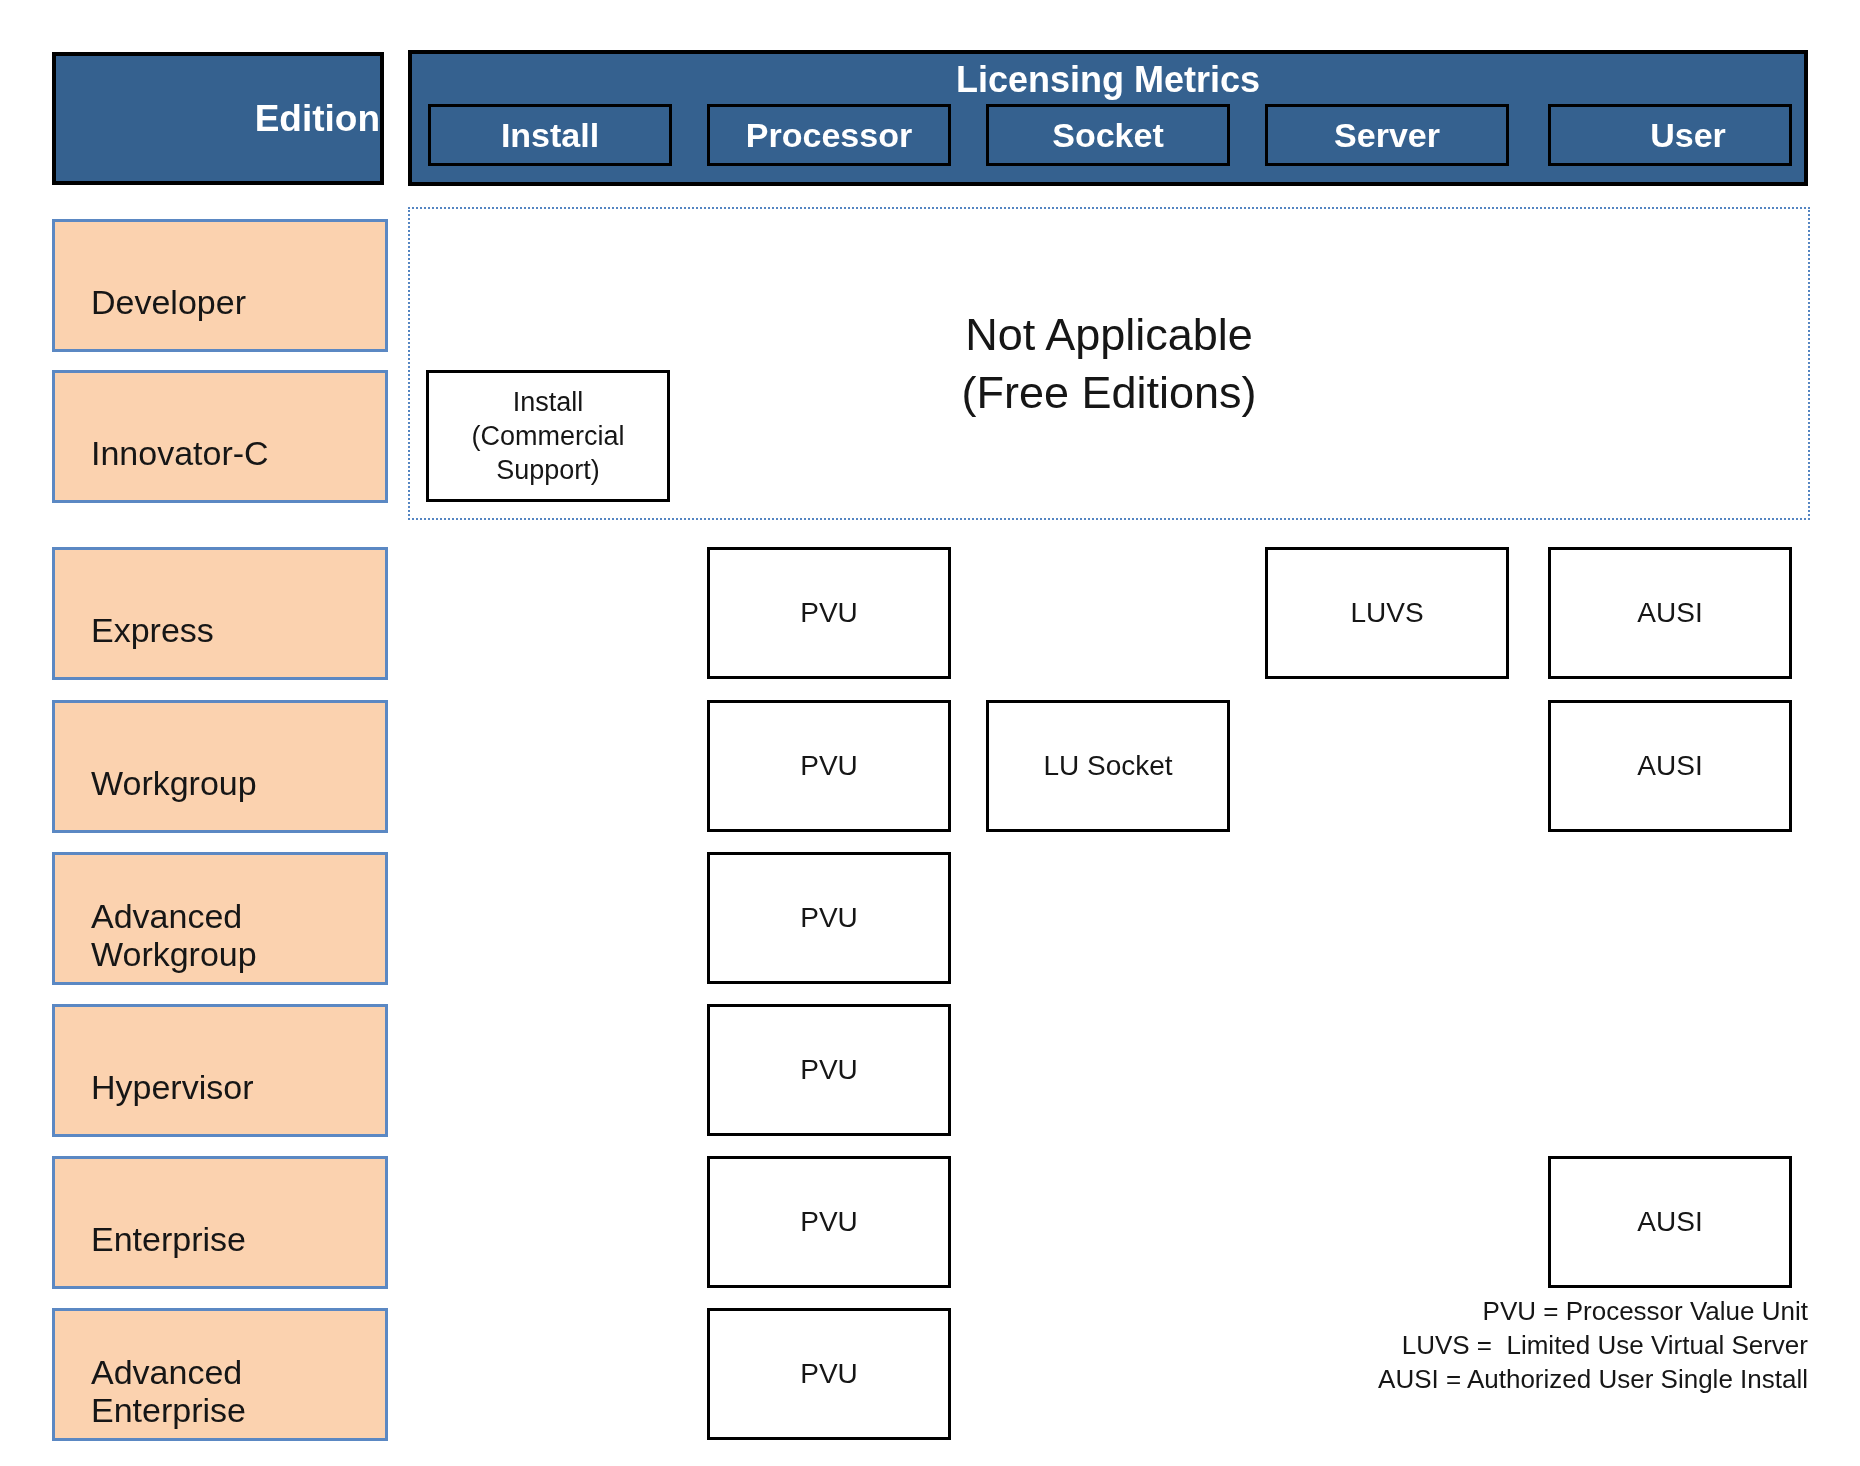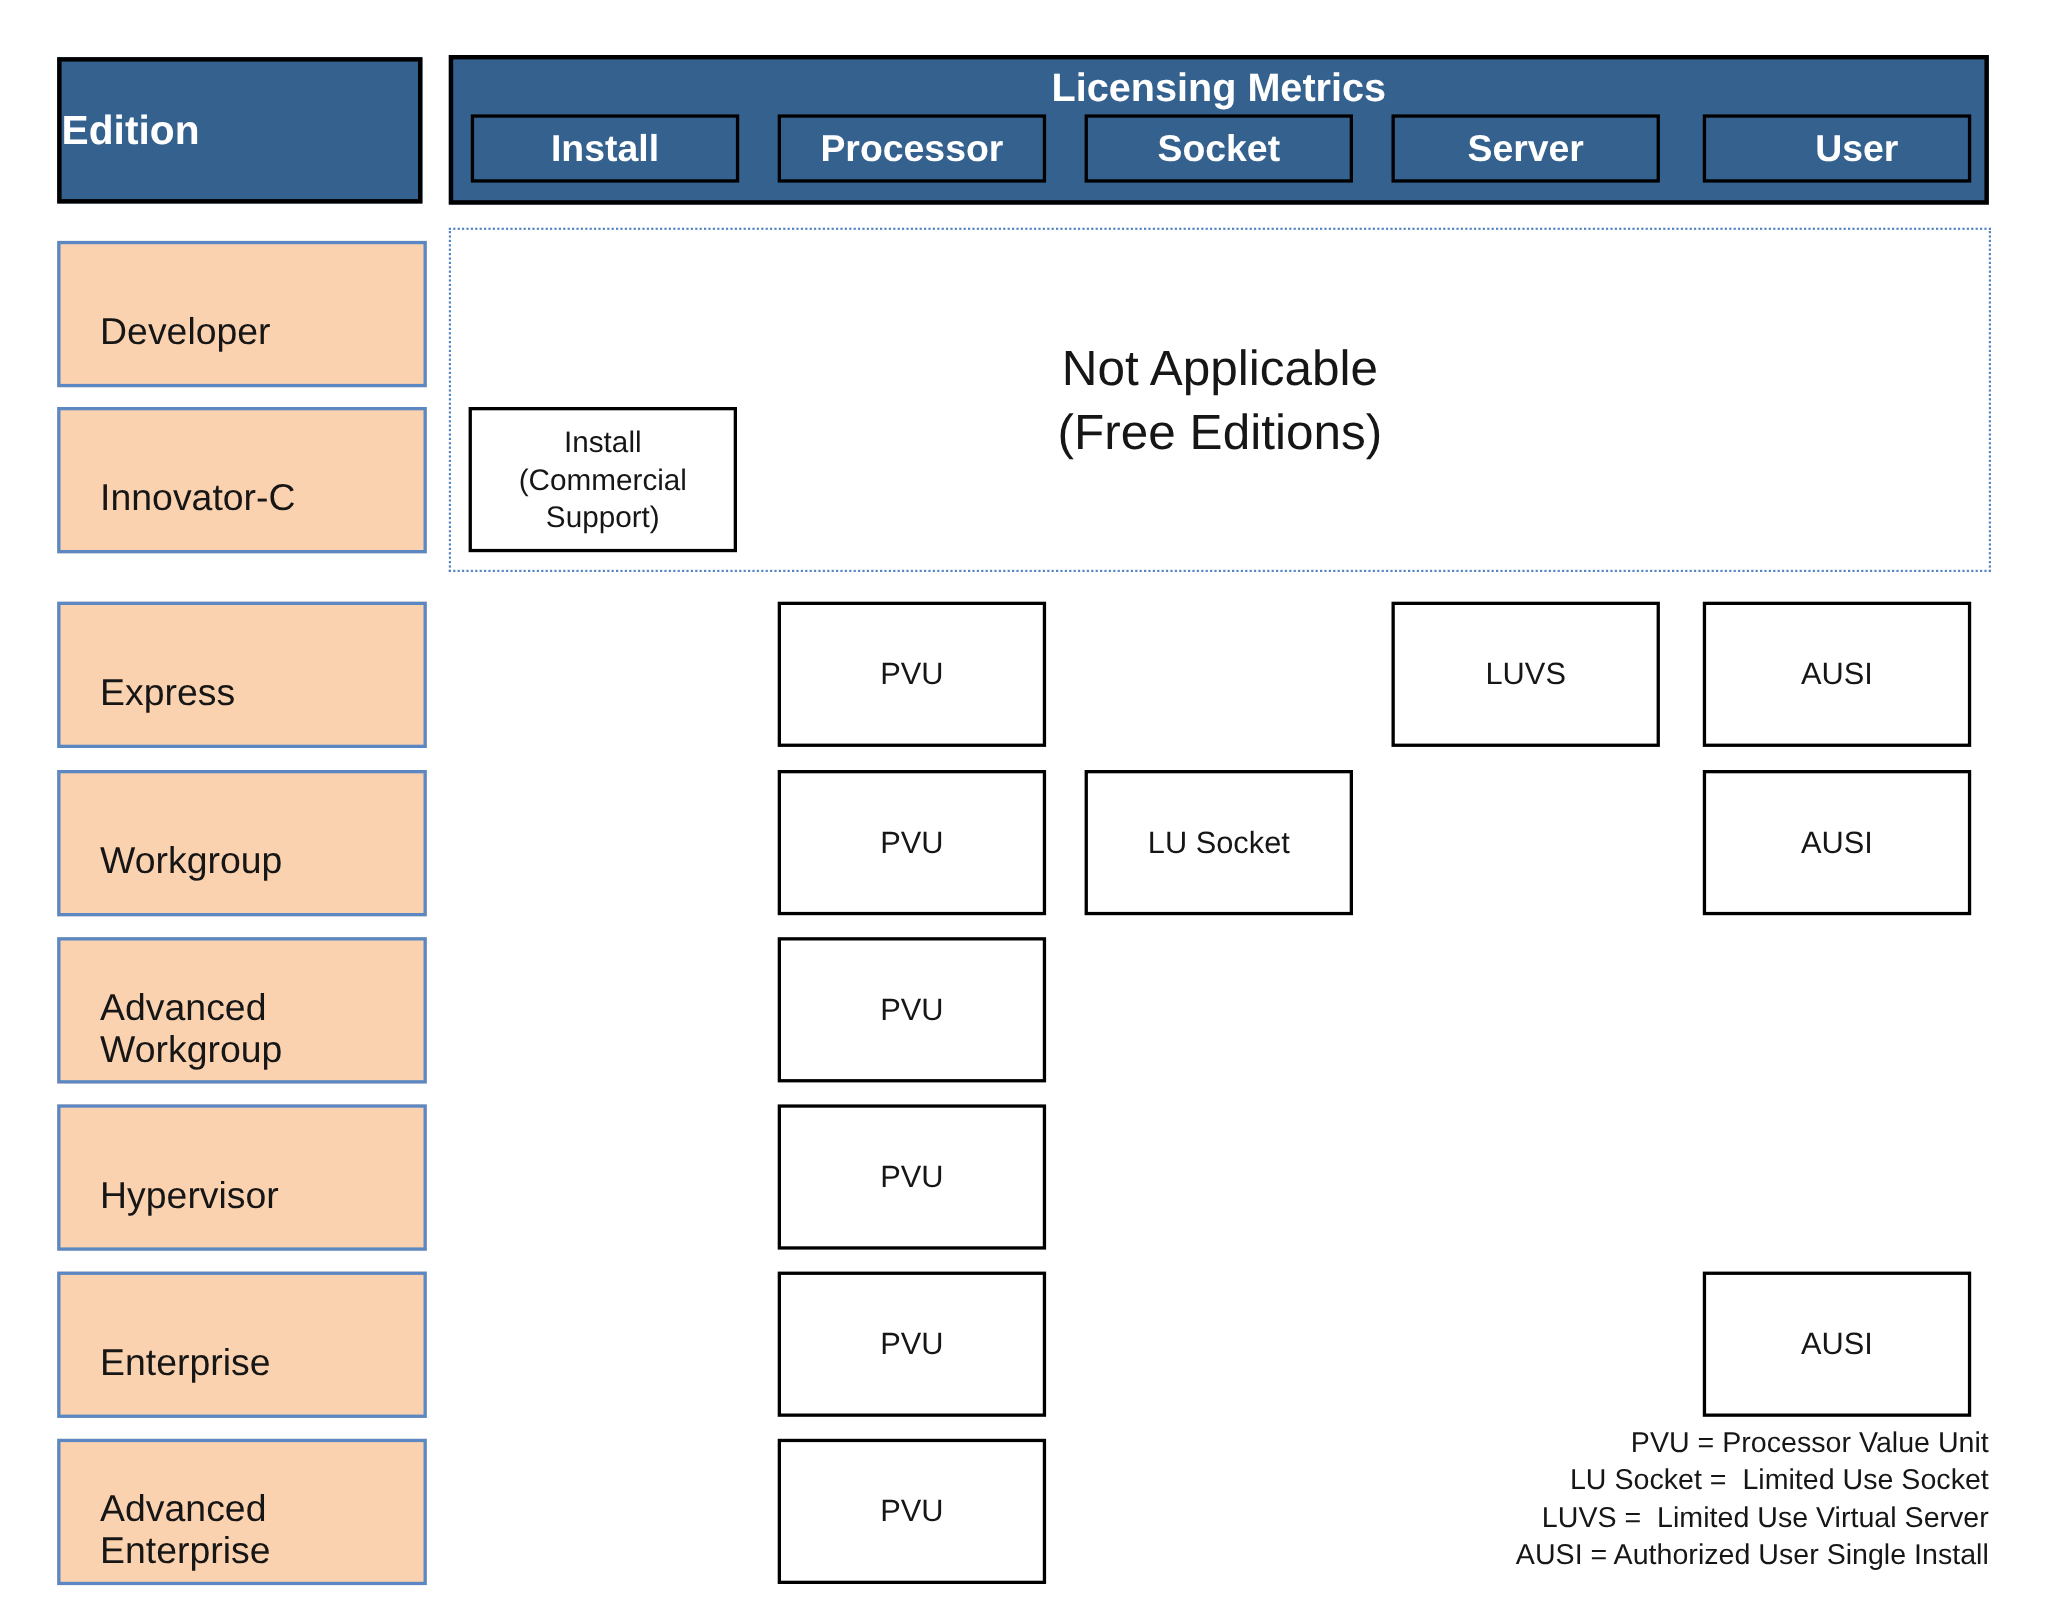--- a/index.html
+++ b/index.html
@@ -12,21 +12,21 @@
     font-family: "Liberation Sans", sans-serif;
     color: var(--text, #161616);
     overflow: hidden;
   }
 
   
   .edition-hdr {
     position: absolute; left: 52px; top: 52px; width: 332px; height: 133px;
     background: var(--header-blue, #35618F);
     border: 4px solid var(--box-border, #000);
-    display: flex; align-items: center; justify-content: flex-start;
+    display: flex; align-items: center; justify-content: flex-end;
   }
   .hdr-text { color: var(--header-text, #fff); font-weight: bold; font-size: 37px; }
 
   .metrics-bar {
     position: absolute; left: 408px; top: 50px; width: 1400px; height: 136px;
     background: var(--header-blue, #35618F);
     border: 4px solid var(--box-border, #000);
   }
   .metrics-title {
     margin-top: 5px; text-align: center;
@@ -189,18 +189,17 @@
   <div class="vbox cl-user rt-enterprise">
     <span class="cell-label">AUSI</span>
   </div>
 
   <div class="vbox cl-processor rt-adventerprise">
     <span class="cell-label">PVU</span>
   </div>
 
   <div class="legend">
     <div class="legend-line">PVU = Processor Value Unit</div>
-    <div class="legend-line">LU Socket =  Limited Use Socket</div>
     <div class="legend-line">LUVS =  Limited Use Virtual Server</div>
     <div class="legend-line">AUSI = Authorized User Single Install</div>
   </div>
 
 </div>
 
 </body></html>

